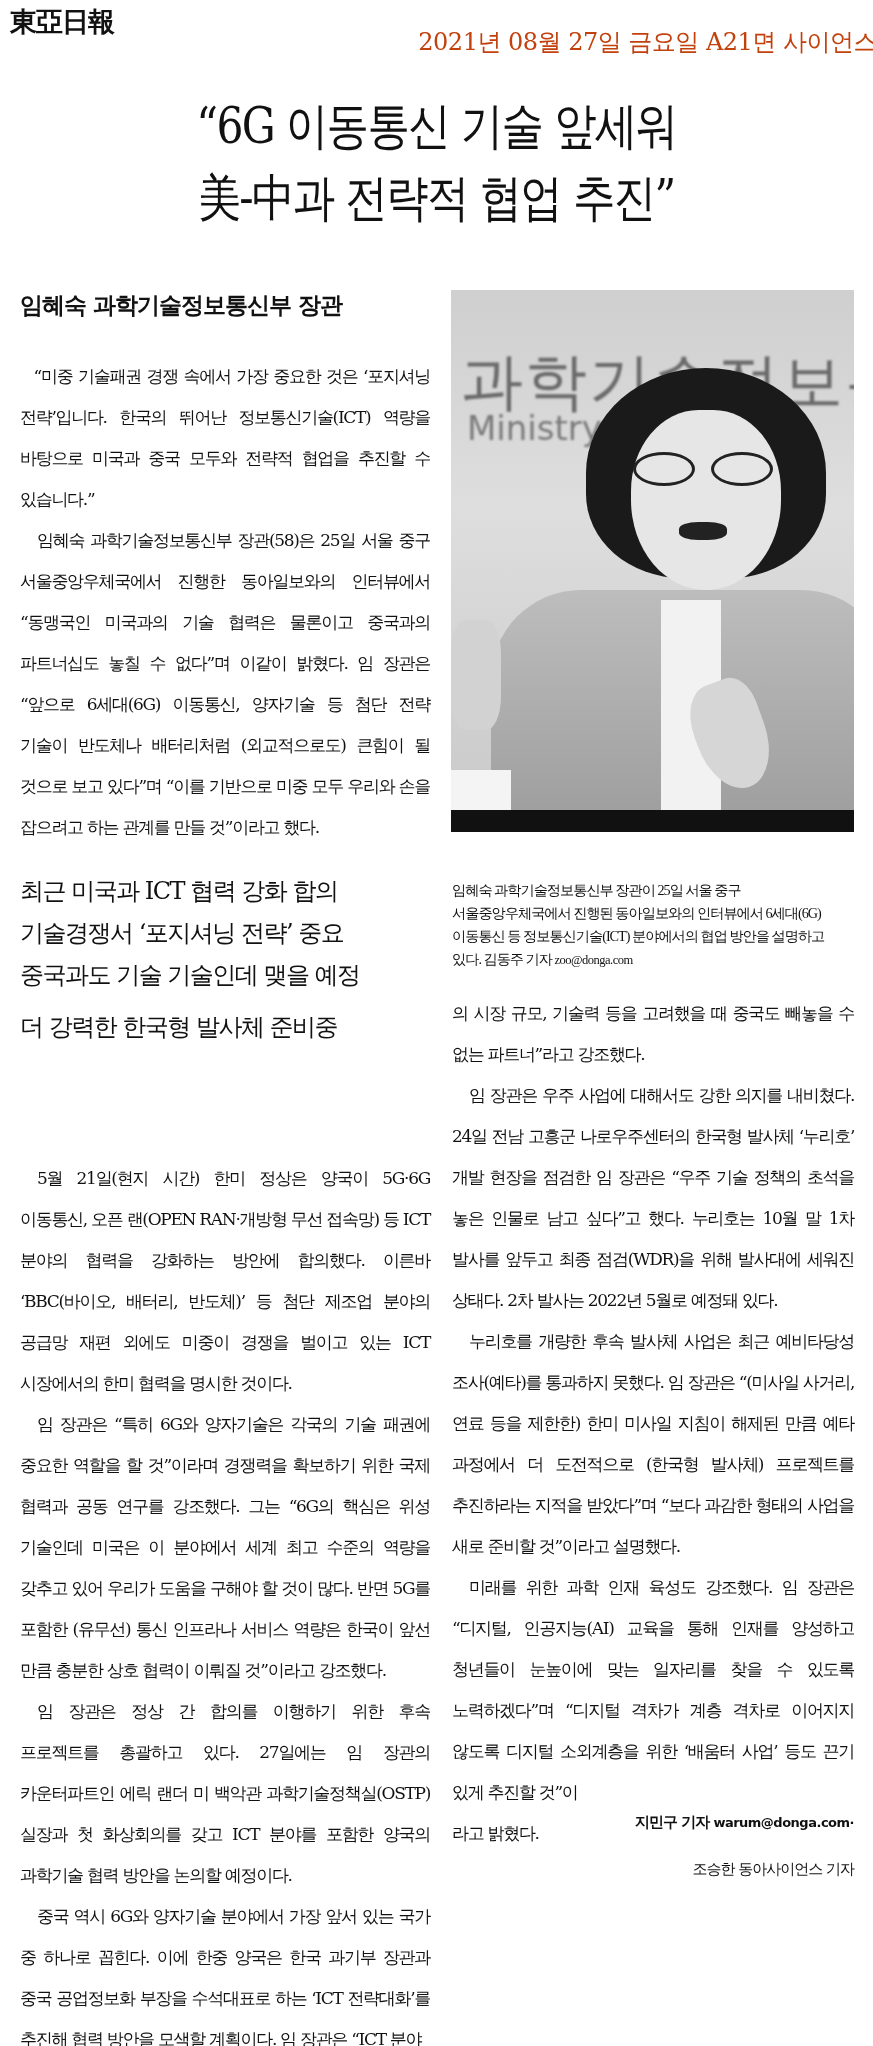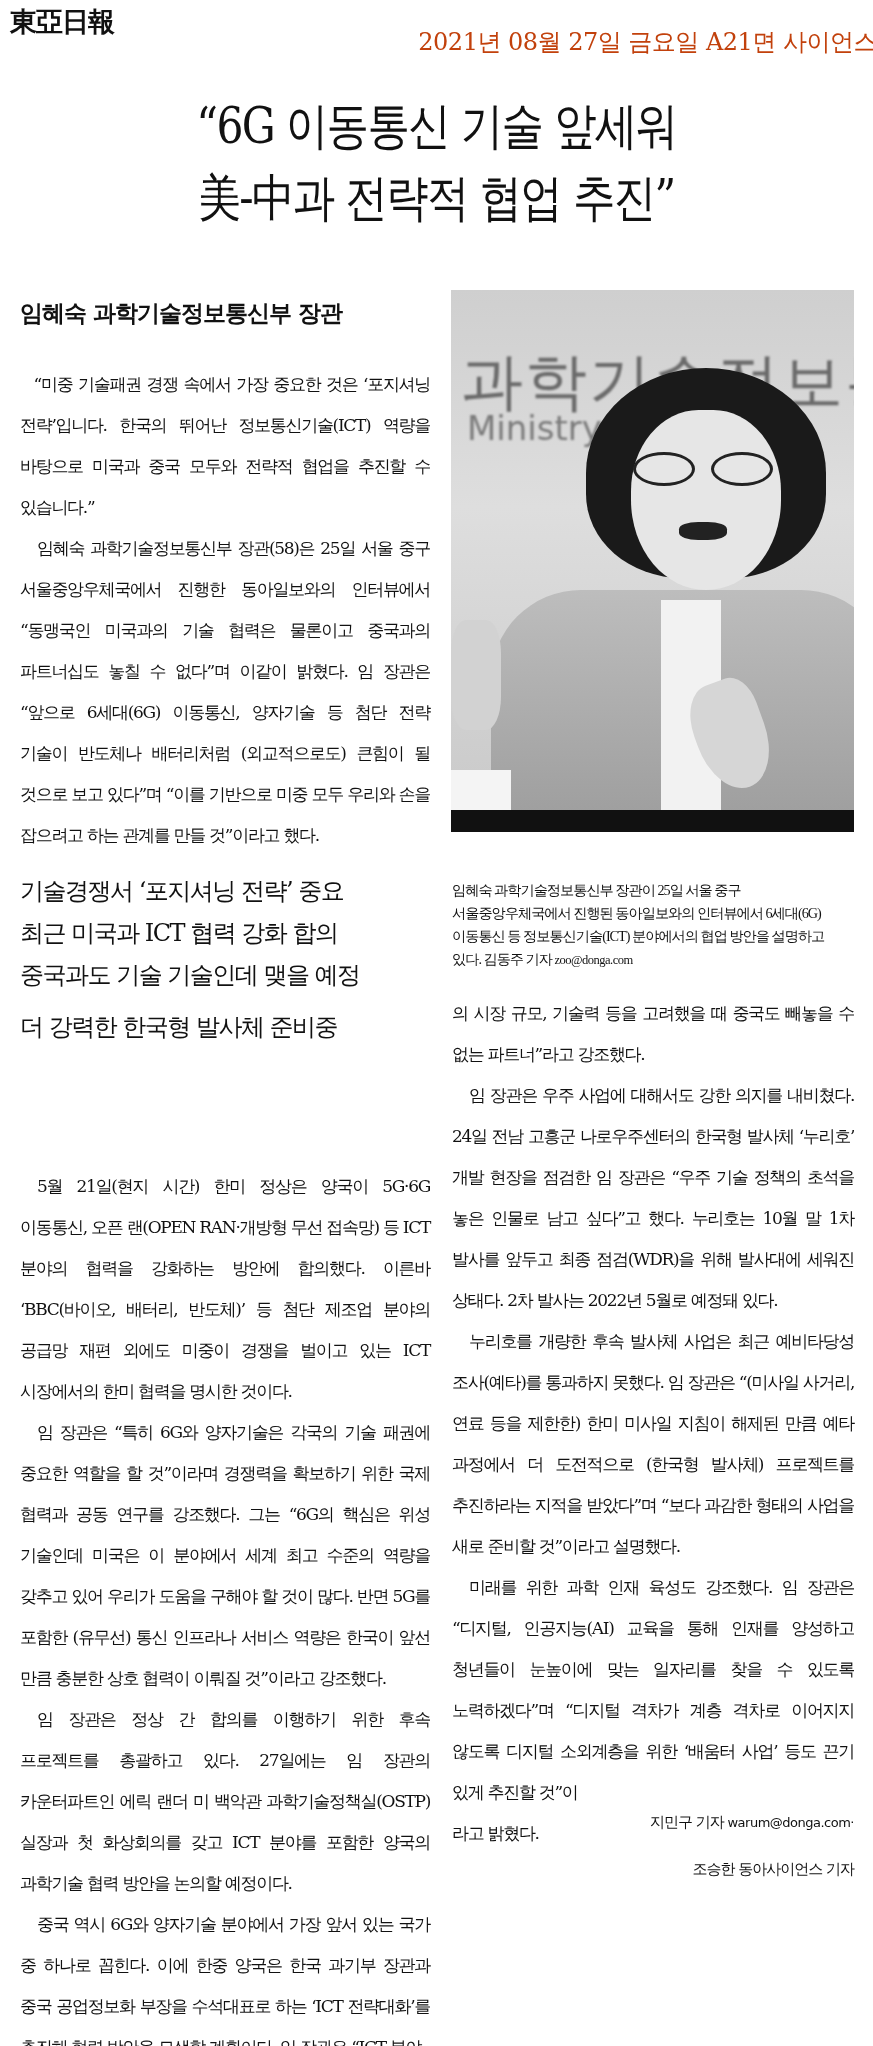--- a/index.html
+++ b/index.html
@@ -6,21 +6,21 @@
   html, body { width: 873px; height: 2046px; background: #ffffff; overflow: hidden; }
   body { position: relative; color: #111; font-family: "DejaVu Serif", "Liberation Serif", serif; }
 
   .masthead { position: absolute; left: 8px; top: 0; width: 873px; height: 56px; }
   .logo { position: absolute; left: 2px; top: 4px; font-family: "DejaVu Sans", sans-serif; font-weight: bold; font-size: 27px; letter-spacing: -1px; color: #111; }
   .dateline { position: absolute; right: 4px; top: 26px; font-size: 24px; letter-spacing: -0.5px; color: #c2410c; font-family: "DejaVu Serif", serif; }
 
   .headline { position: absolute; left: 0; top: 90px; width: 873px; text-align: center; font-family: "DejaVu Serif", serif; font-size: 50px; line-height: 72px; letter-spacing: -2px; font-weight: normal; transform: scaleX(0.85); transform-origin: 50% 0; }
   .headline div { white-space: nowrap; }
 
-  .col-left { position: absolute; left: 20px; top: 290px; width: 410px; margin-top: 8px; }
+  .col-left { position: absolute; left: 20px; top: 290px; width: 410px; }
   .byline-sub { font-family: "DejaVu Sans", sans-serif; font-weight: bold; font-size: 23px; letter-spacing: -1px; line-height: 30px; color: #111; margin-bottom: 36px; white-space: nowrap; }
   .para { font-family: "DejaVu Serif", serif; font-size: 17px; line-height: 41px; letter-spacing: -1.3px; text-align: justify; word-break: keep-all; color: #111; }
   .para.indent { text-indent: 1em; }
   .para.first-q { text-indent: 0.8em; }
 
   .subheads { position: absolute; left: 20px; width: 410px; }
   .subhead-line { font-family: "DejaVu Serif", serif; font-size: 24px; line-height: 42px; letter-spacing: -1.5px; white-space: nowrap; color: #111; }
   .subhead-group2 { margin-top: 10px; }
 
   .photo { position: absolute; left: 451px; top: 290px; width: 403px; height: 542px; overflow: hidden; background: linear-gradient(180deg,#cfcfcf 0%,#dedede 40%,#c8c8c8 100%); }
@@ -39,21 +39,21 @@
   .photo .lhand { position: absolute; left: 0; top: 330px; width: 50px; height: 110px; background: #d2d2d2; border-radius: 30%; }
   .photo .cup { position: absolute; left: 0; top: 480px; width: 60px; height: 62px; background: #f4f4f4; }
   .photo .table { position: absolute; left: 0; top: 520px; width: 403px; height: 22px; background: #111; }
 
   .caption { position: absolute; left: 452px; top: 842px; width: 402px; font-family: Liberation Serif, serif; font-size: 14.2px; line-height: 23px; letter-spacing: -1px; color: #111; word-break: keep-all; margin-top: 37px; }
   .caption .email { font-size: 12.5px; letter-spacing: -0.5px; }
 
   .col-right { position: absolute; left: 452px; top: 993px; width: 402px; }
   .credits { text-align: right; font-family: "DejaVu Sans", sans-serif; font-size: 15px; line-height: 30px; letter-spacing: -1px; }
   .sign-row { display: flex; justify-content: space-between; }
-  .sign-row .reporter { font-family: "DejaVu Sans", sans-serif; font-size: 15px; letter-spacing: -1px; }
+  .sign-row .reporter { font-family: "DejaVu Sans", sans-serif; font-size: 15px; letter-spacing: -1px; font-weight: bold; }
   .sign-row .reporter .email { font-size: 13px; letter-spacing: -0.5px; }
 </style>
 </head>
 <body>
 
 <header class="masthead">
   <div class="logo">東亞日報</div>
   <div class="dateline">2021년 08월 27일 금요일 A21면 사이언스</div>
 </header>
 
@@ -63,22 +63,22 @@
 </h1>
 
 <section class="col-left">
   <h2 class="byline-sub">임혜숙 과학기술정보통신부 장관</h2>
   <p class="para first-q">“미중 기술패권 경쟁 속에서 가장 중요한 것은 ‘포지셔닝 전략’입니다. 한국의 뛰어난 정보통신기술(ICT) 역량을 바탕으로 미국과 중국 모두와 전략적 협업을 추진할 수 있습니다.”</p>
   <p class="para indent">임혜숙 과학기술정보통신부 장관(58)은 25일 서울 중구 서울중앙우체국에서 진행한 동아일보와의 인터뷰에서 “동맹국인 미국과의 기술 협력은 물론이고 중국과의 파트너십도 놓칠 수 없다”며 이같이 밝혔다. 임 장관은 “앞으로 6세대(6G) 이동통신, 양자기술 등 첨단 전략 기술이 반도체나 배터리처럼 (외교적으로도) 큰힘이 될 것으로 보고 있다”며 “이를 기반으로 미중 모두 우리와 손을 잡으려고 하는 관계를 만들 것”이라고 했다.</p>
 </section>
 
 <section class="subheads" style="top:870px;">
   <div>
+    <div class="subhead-line">최근 미국과 ICT 협력 강화 합의</div>
     <div class="subhead-line">기술경쟁서 ‘포지셔닝 전략’ 중요</div>
-    <div class="subhead-line">최근 미국과 ICT 협력 강화 합의</div>
     <div class="subhead-line">중국과도 기술 기술인데 맺을 예정</div>
   </div>
   <div class="subhead-group2">
     <div class="subhead-line">더 강력한 한국형 발사체 준비중</div>
   </div>
 </section>
 
 <section class="col-left" style="top:1158px;">
   <p class="para indent">5월 21일(현지 시간) 한미 정상은 양국이 5G·6G 이동통신, 오픈 랜(OPEN RAN·개방형 무선 접속망) 등 ICT 분야의 협력을 강화하는 방안에 합의했다. 이른바 ‘BBC(바이오, 배터리, 반도체)’ 등 첨단 제조업 분야의 공급망 재편 외에도 미중이 경쟁을 벌이고 있는 ICT 시장에서의 한미 협력을 명시한 것이다.</p>
   <p class="para indent">임 장관은 “특히 6G와 양자기술은 각국의 기술 패권에 중요한 역할을 할 것”이라며 경쟁력을 확보하기 위한 국제 협력과 공동 연구를 강조했다. 그는 “6G의 핵심은 위성 기술인데 미국은 이 분야에서 세계 최고 수준의 역량을 갖추고 있어 우리가 도움을 구해야 할 것이 많다. 반면 5G를 포함한 (유무선) 통신 인프라나 서비스 역량은 한국이 앞선 만큼 충분한 상호 협력이 이뤄질 것”이라고 강조했다.</p>

